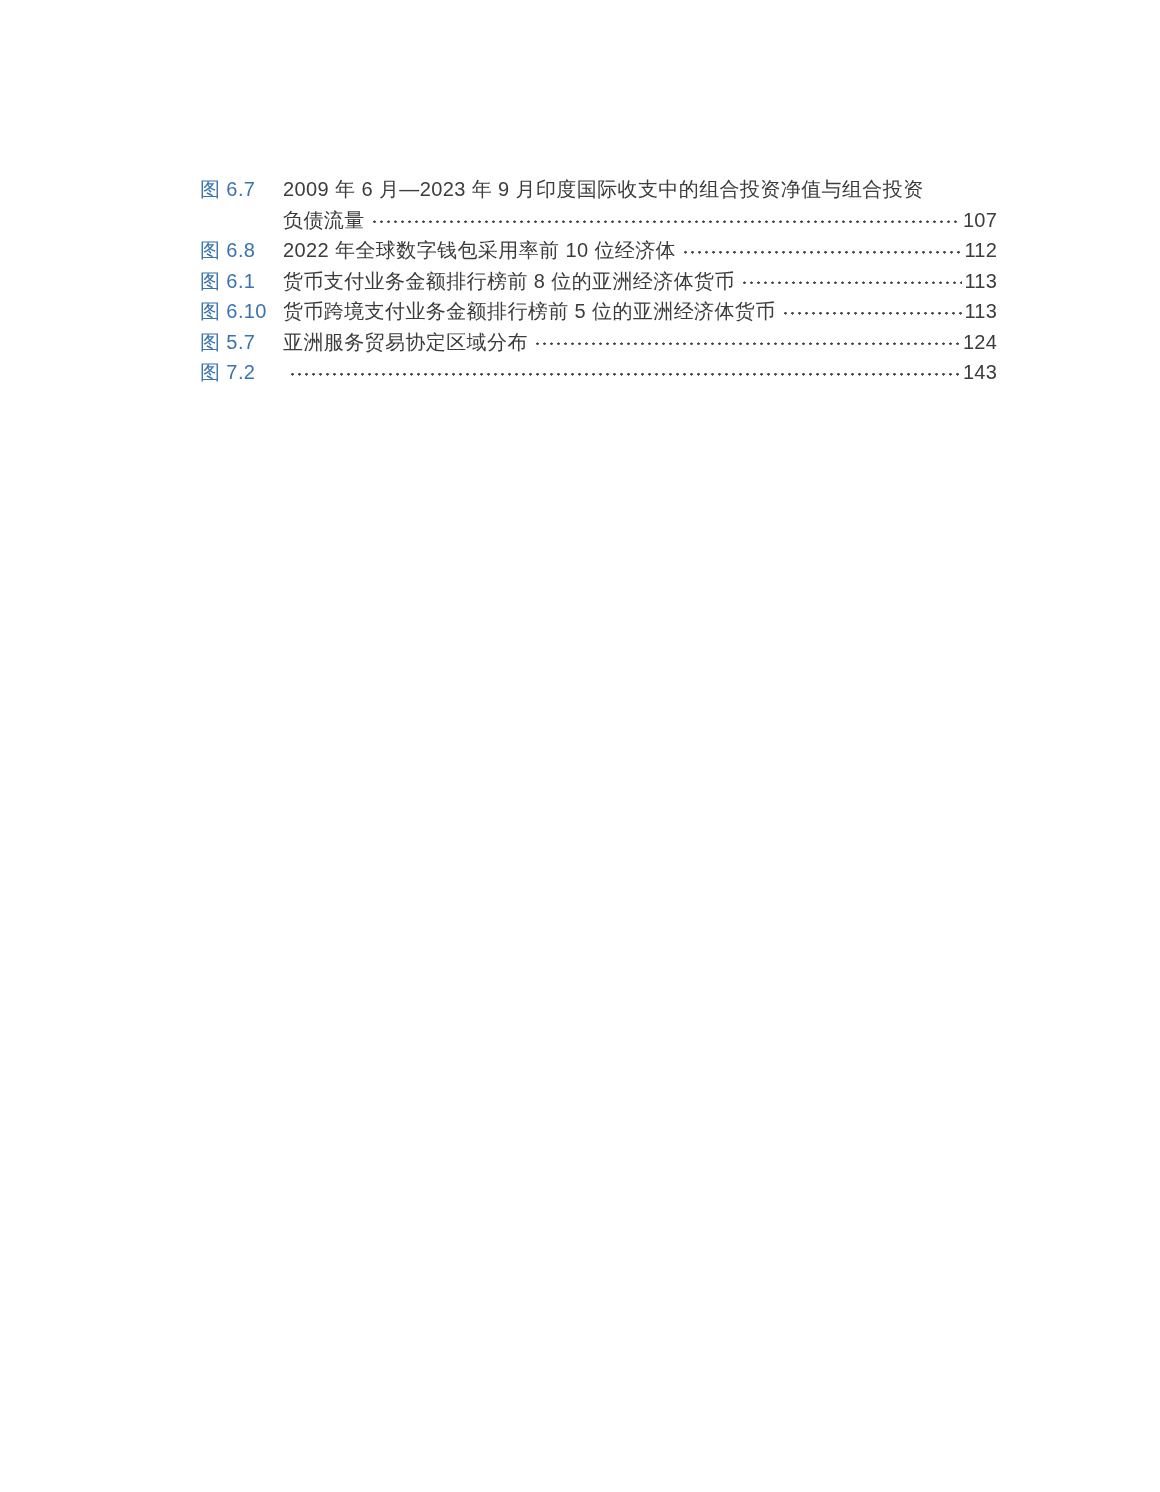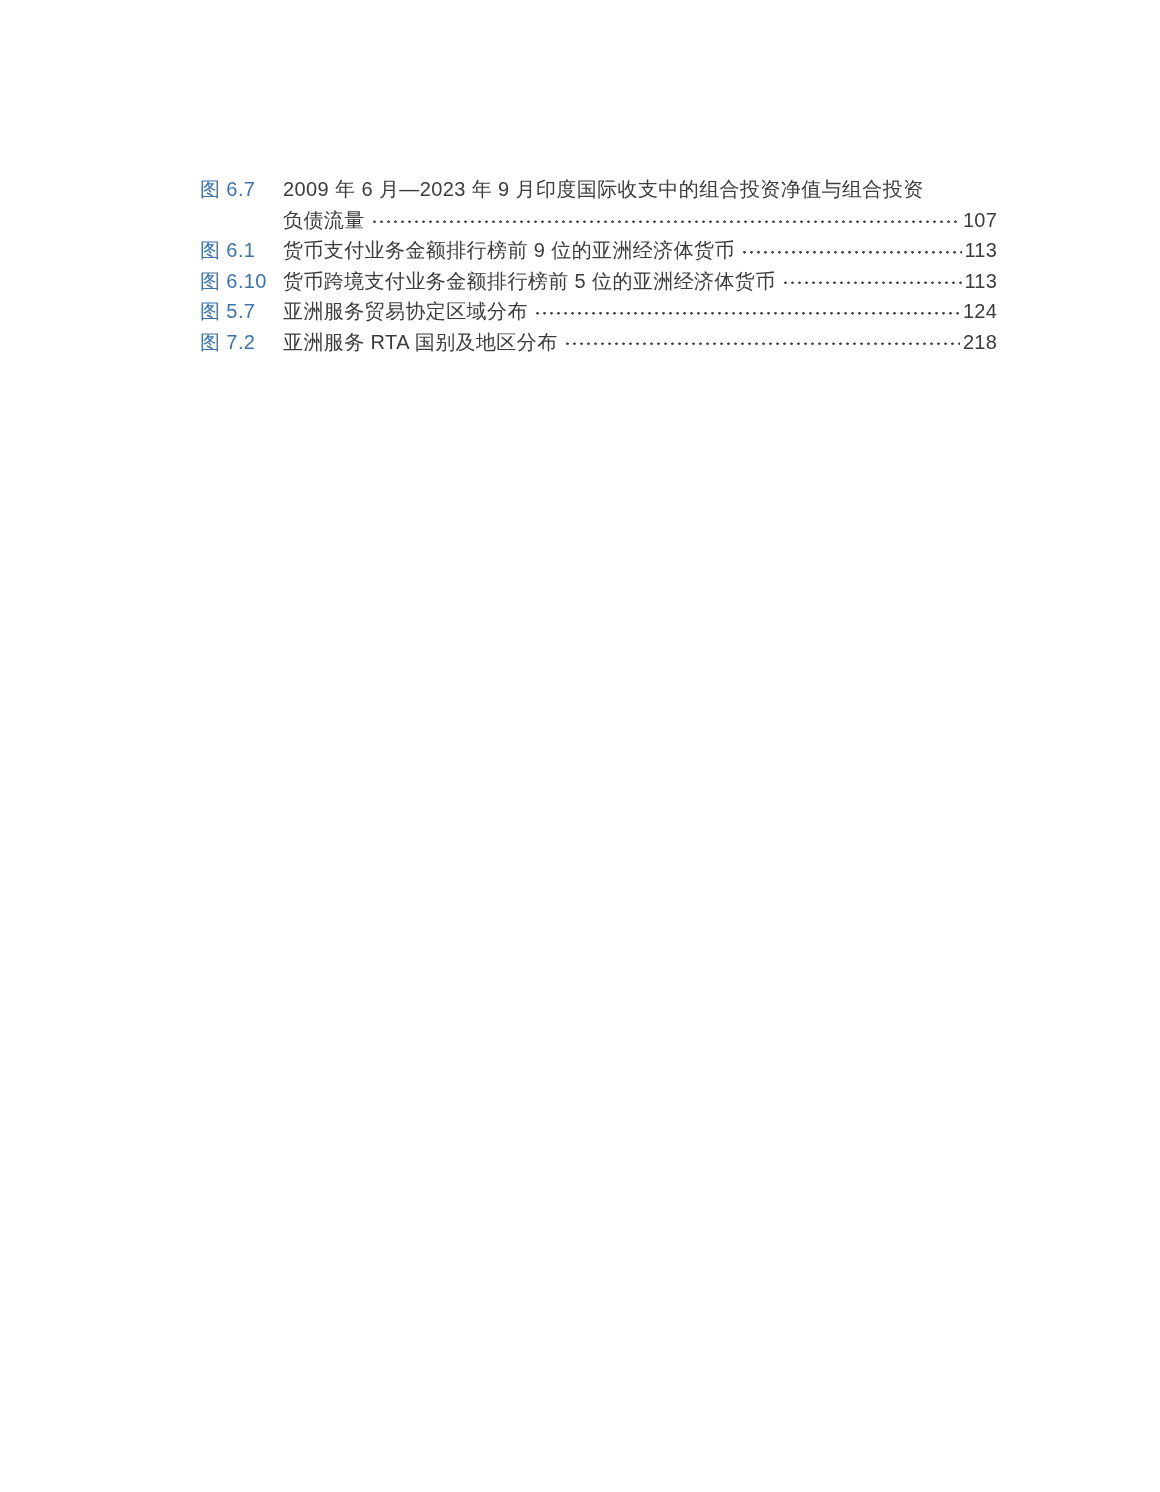--- a/index.html
+++ b/index.html
@@ -71,43 +71,48 @@
       <span class="title">2009 年 6 月—2023 年 9 月印度国际收支中的组合投资净值与组合投资</span>
     </div>
 
     <div class="row">
       <span class="indent"></span>
       <span class="title">负债流量</span>
       <span class="dots"></span>
       <span class="pagenum">107</span>
     </div>
 
+    <div class="row">
+      <span class="label">图 6.8</span>
+      <span class="title">2022 年全球数字钱包采用率前 10 位经济体</span>
+      <span class="dots"></span>
+      <span class="pagenum">112</span>
+    </div>
 
     <div class="row">
       <span class="label">图 6.1</span>
-      <span class="title">货币支付业务金额排行榜前 9 位的亚洲经济体货币</span>
+      <span class="title">货币支付业务金额排行榜前 8 位的亚洲经济体货币</span>
       <span class="dots"></span>
       <span class="pagenum">113</span>
     </div>
 
     <div class="row">
       <span class="label">图 6.10</span>
       <span class="title">货币跨境支付业务金额排行榜前 5 位的亚洲经济体货币</span>
       <span class="dots"></span>
       <span class="pagenum">113</span>
     </div>
 
     <div class="row">
       <span class="label">图 5.7</span>
       <span class="title">亚洲服务贸易协定区域分布</span>
       <span class="dots"></span>
       <span class="pagenum">124</span>
     </div>
 
     <div class="row">
       <span class="label">图 7.2</span>
-      <span class="title">亚洲服务 RTA 国别及地区分布</span>
       <span class="dots"></span>
-      <span class="pagenum">218</span>
+      <span class="pagenum">143</span>
     </div>
 
   </div>
 </div>
 
 </body></html>

